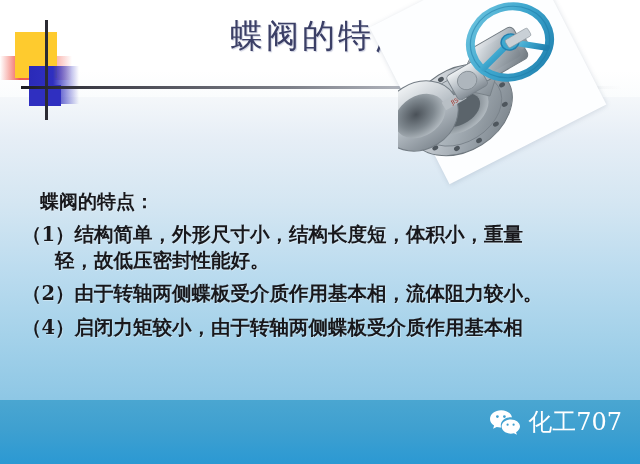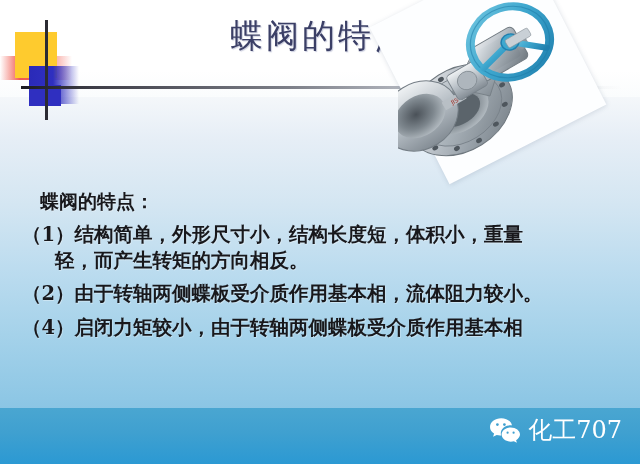--- a/index.html
+++ b/index.html
@@ -139,21 +139,21 @@
   }
   .body-text .item .cont {
     display: block;
     padding-left: 33px;
   }
 
   
   .bottom-bar {
     position: absolute;
     left: 0; bottom: 0;
-    width: 640px; height: 56px;
+    width: 640px; height: 64px;
     background: linear-gradient(to bottom, #4aa6d1 0%, #3fa0d0 45%, #2b99d3 100%);
   }
   .watermark {
     position: absolute;
     right: 18px; top: 8px;
     display: flex;
     align-items: center;
     gap: 7px;
   }
   .wechat-icon { display: block; }
@@ -278,21 +278,21 @@
         <rect x="-4" y="-4" width="26" height="9" rx="2" fill="#c9d0d6" stroke="#8d969d" stroke-width="0.6"></rect>
       </g>
     </svg>
   </div>
 
   <div class="body-text">
     <div class="lead">蝶阀的特点：</div>
 
     <div class="item">
       <span>（1）</span><span>结构简单，外形尺寸小，结构长度短，体积小，重量</span>
-      <span class="cont">轻，而产生转矩的方向相反。</span>
+      <span class="cont">轻，故低压密封性能好。</span>
     </div>
 
     <div class="item">
       <span>（2）</span><span>由于转轴两侧蝶板受介质作用基本相，流体阻力较小。</span>
     </div>
 
 
     <div class="item">
       <span>（4）</span><span>启闭力矩较小，由于转轴两侧蝶板受介质作用基本相</span>
     </div>

